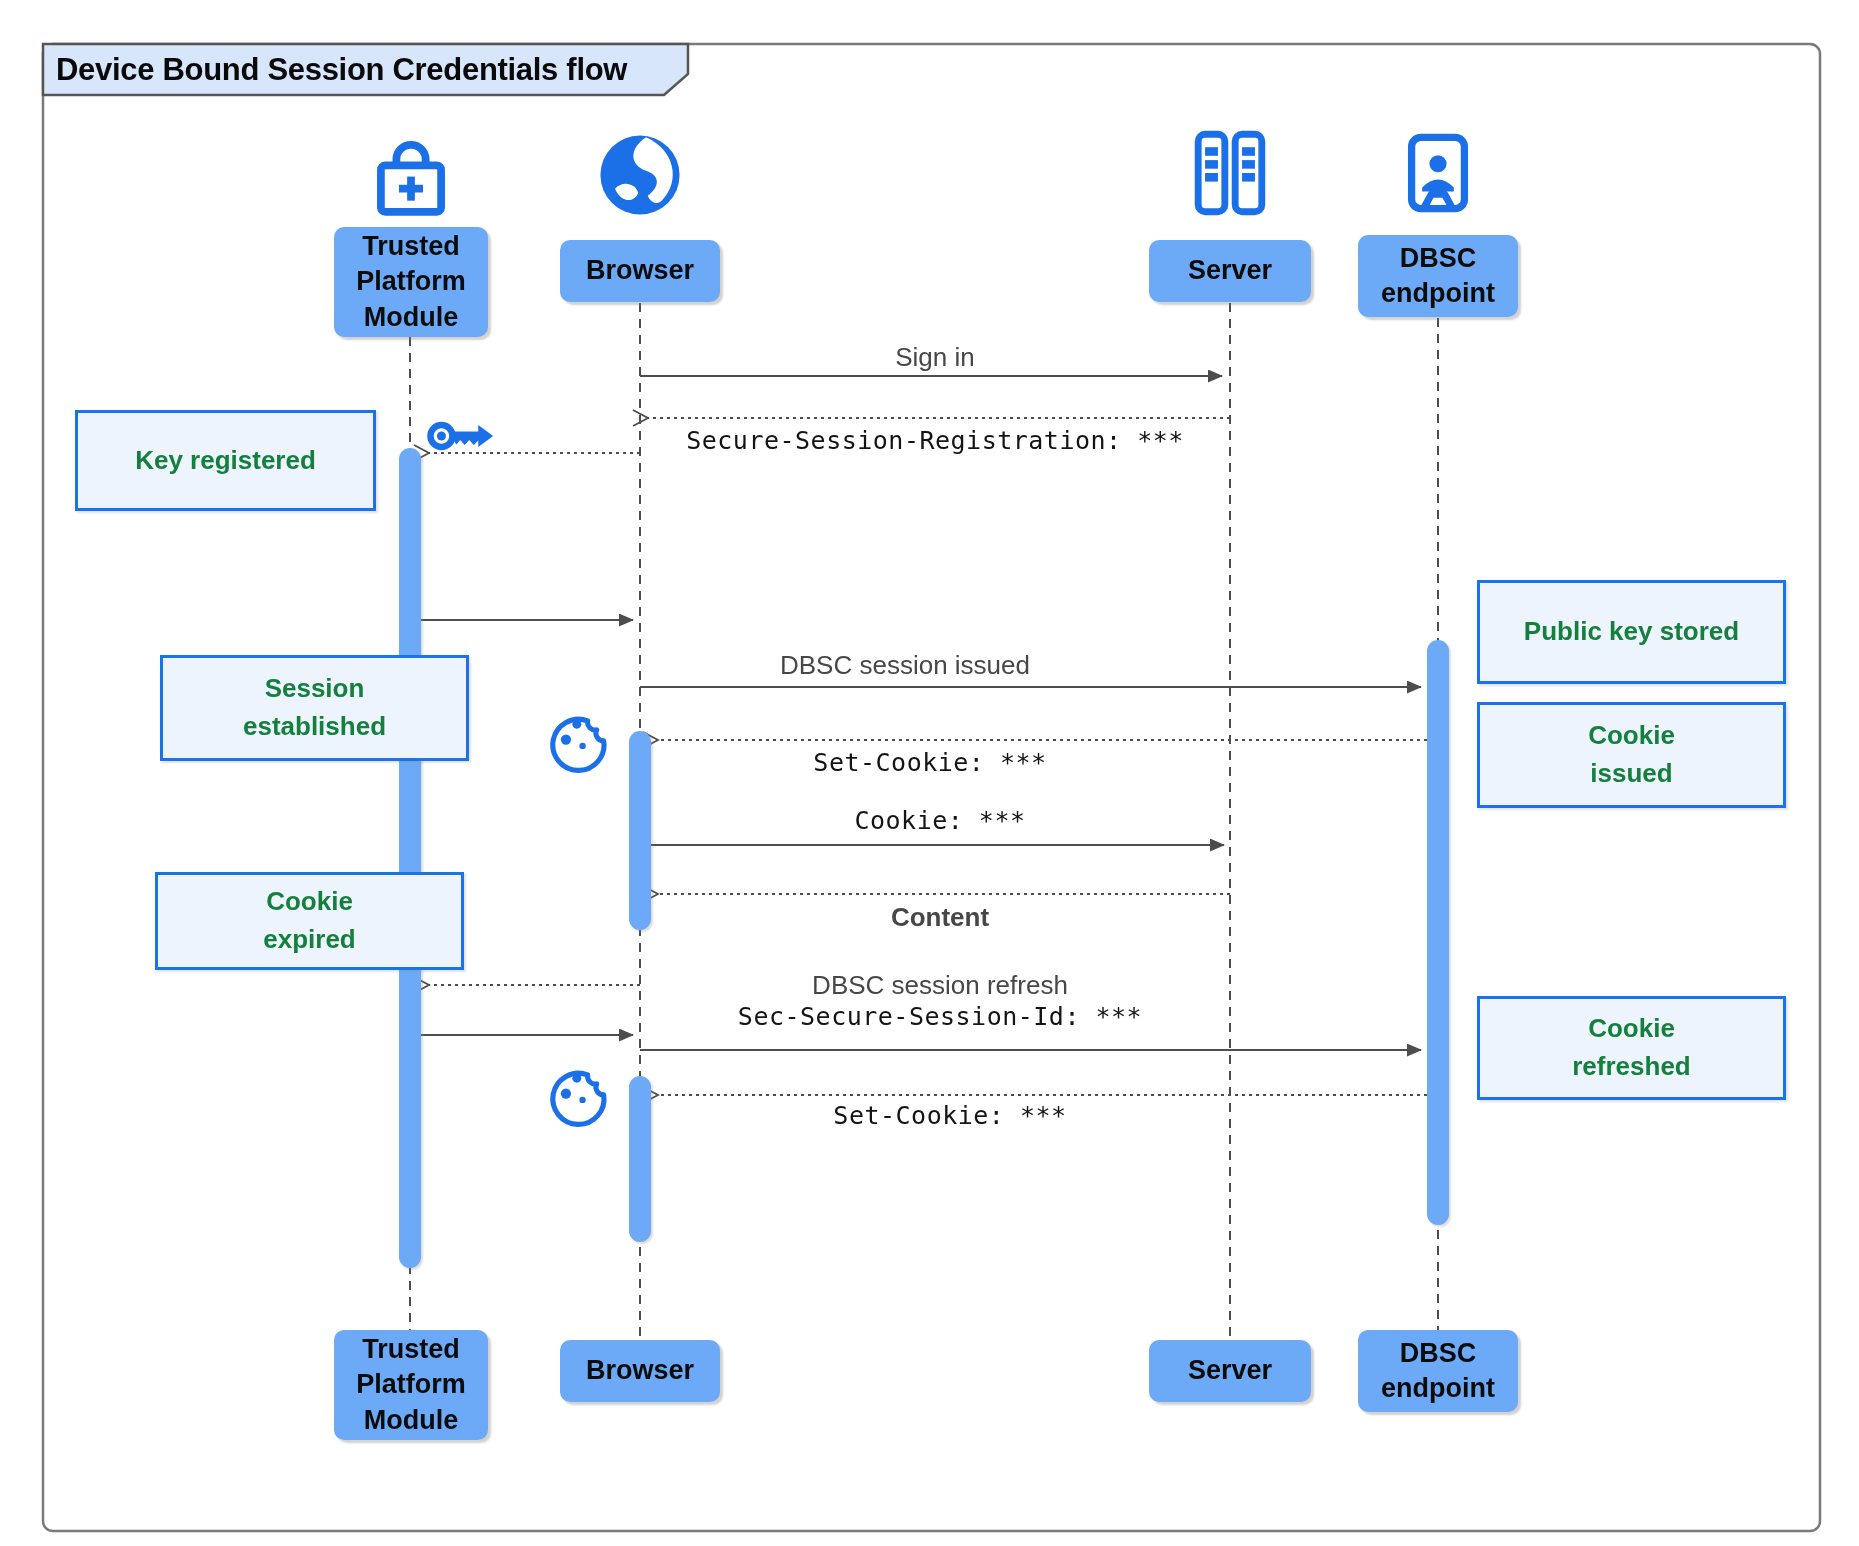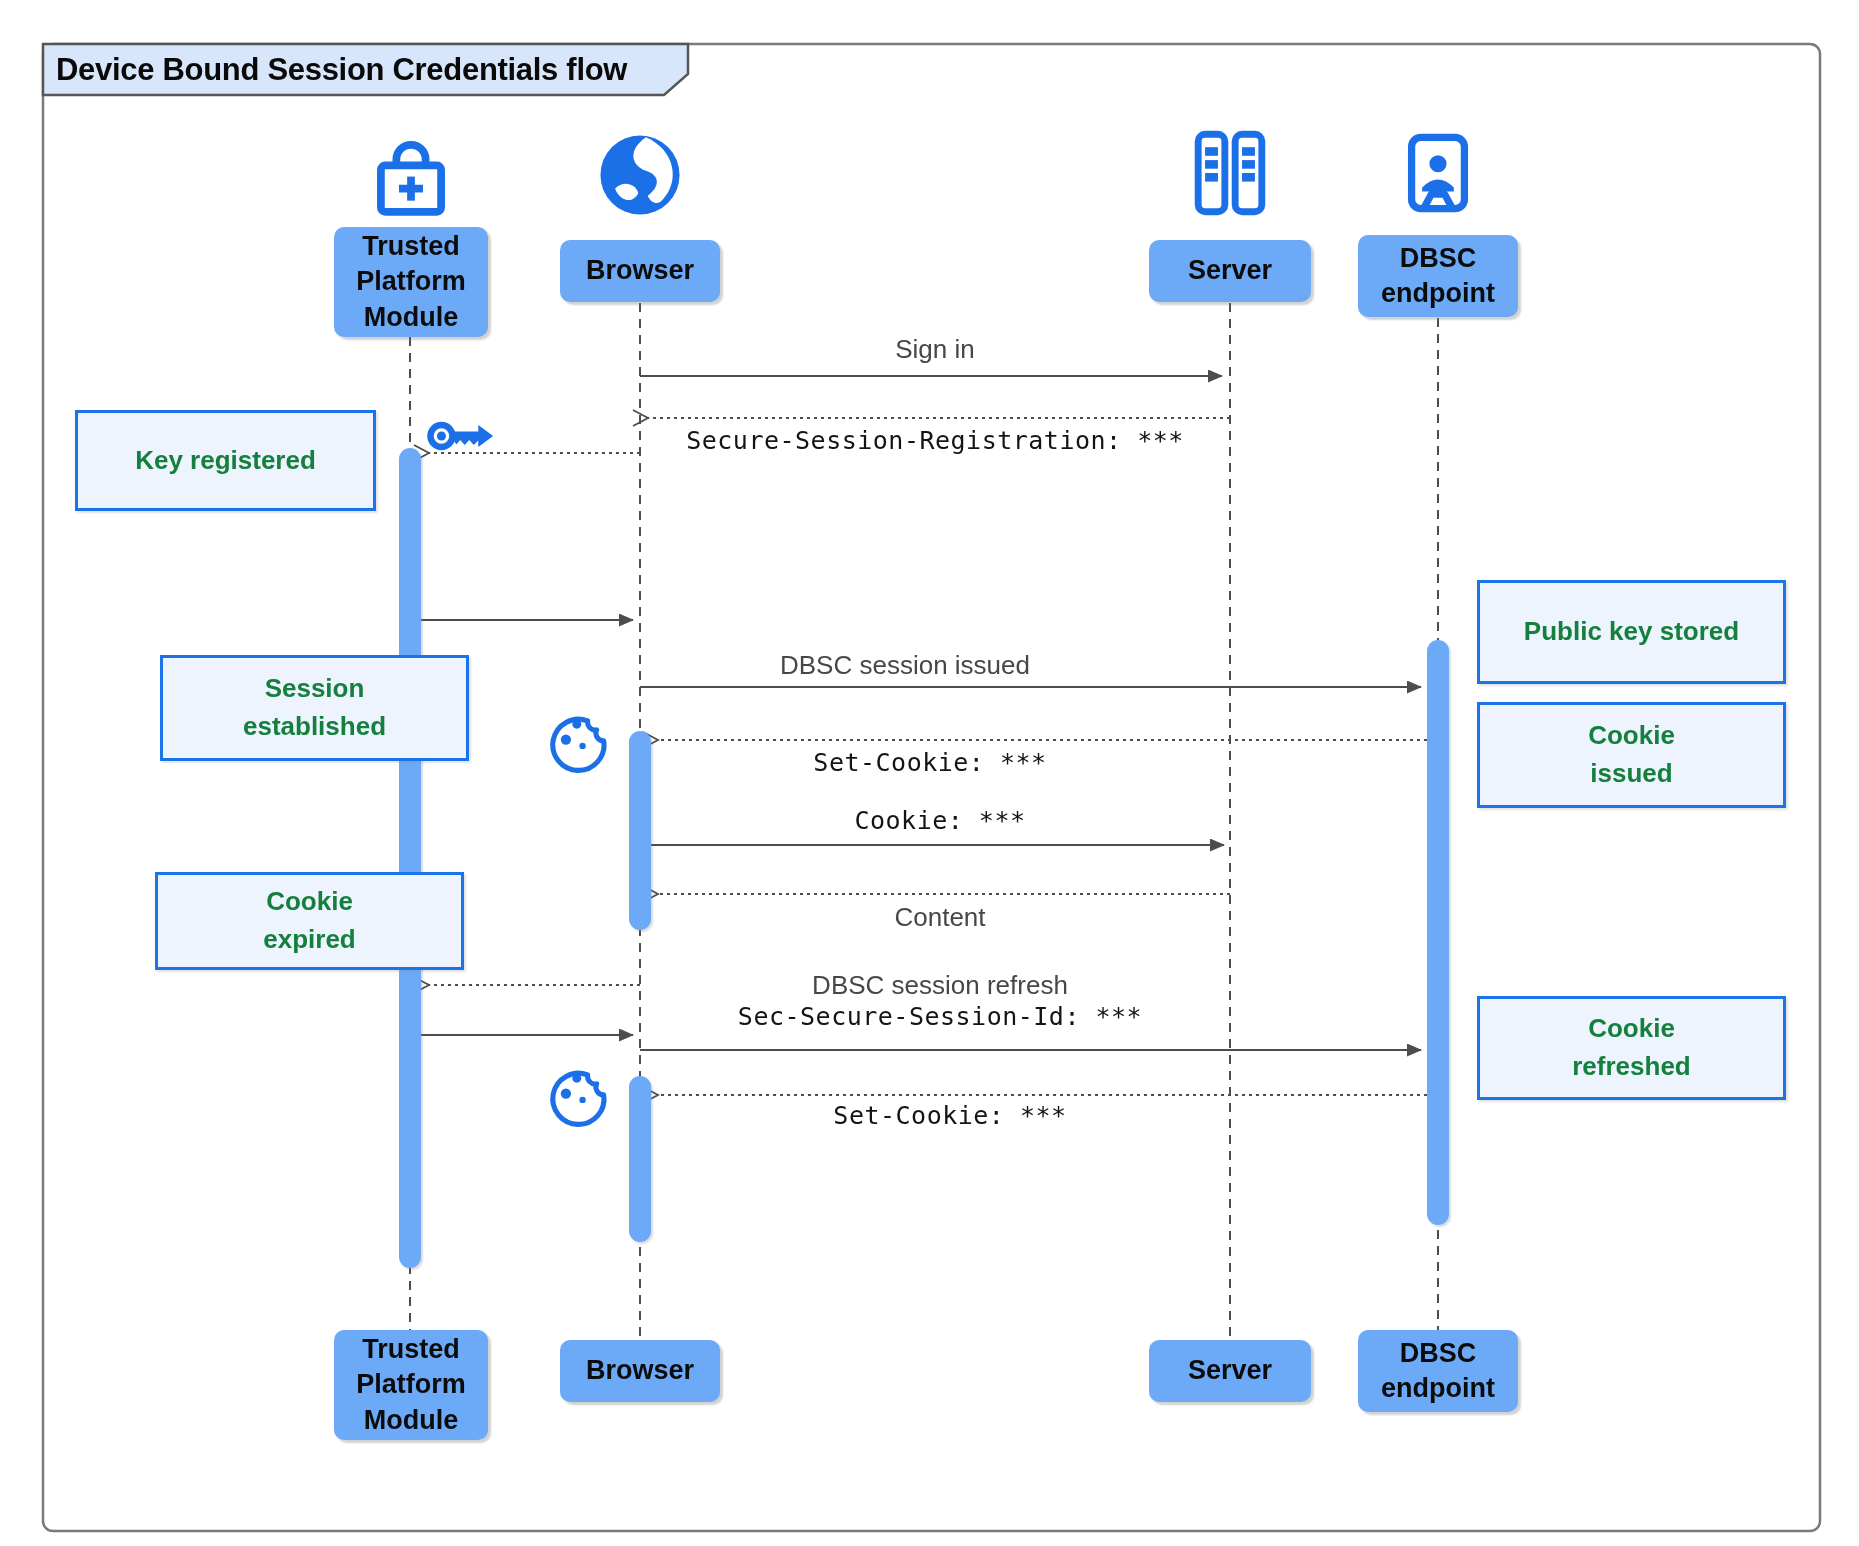--- a/index.html
+++ b/index.html
@@ -159,23 +159,23 @@
   <div class="note" style="left:160px;top:655px;width:303px;height:100px;">Session
 established</div>
   <div class="note" style="left:155px;top:872px;width:303px;height:92px;">Cookie
 expired</div>
   <div class="note" style="left:1477px;top:580px;width:303px;height:98px;">Public key stored</div>
   <div class="note" style="left:1477px;top:702px;width:303px;height:100px;">Cookie
 issued</div>
   <div class="note" style="left:1477px;top:996px;width:303px;height:98px;">Cookie
 refreshed</div>
 
-  <div class="msg" style="left:935px;top:334px;">Sign in</div>
+  <div class="msg" style="left:935px;top:342px;">Sign in</div>
   <div class="msg msg--mono" style="left:935px;top:426px;">Secure-Session-Registration: ***</div>
   <div class="msg" style="left:905px;top:650px;">DBSC session issued</div>
   <div class="msg msg--mono" style="left:930px;top:748px;">Set-Cookie: ***</div>
   <div class="msg msg--mono" style="left:940px;top:806px;">Cookie: ***</div>
-  <div class="msg" style="left:940px;top:902px;">Content</div>
+  <div class="msg" style="left:940px;top:902px;font-weight:bold;">Content</div>
   <div class="msg" style="left:940px;top:970px;">DBSC session refresh</div>
   <div class="msg msg--mono" style="left:940px;top:1002px;">Sec-Secure-Session-Id: ***</div>
   <div class="msg msg--mono" style="left:950px;top:1101px;">Set-Cookie: ***</div>
 
 </div>
 
 </body></html>

